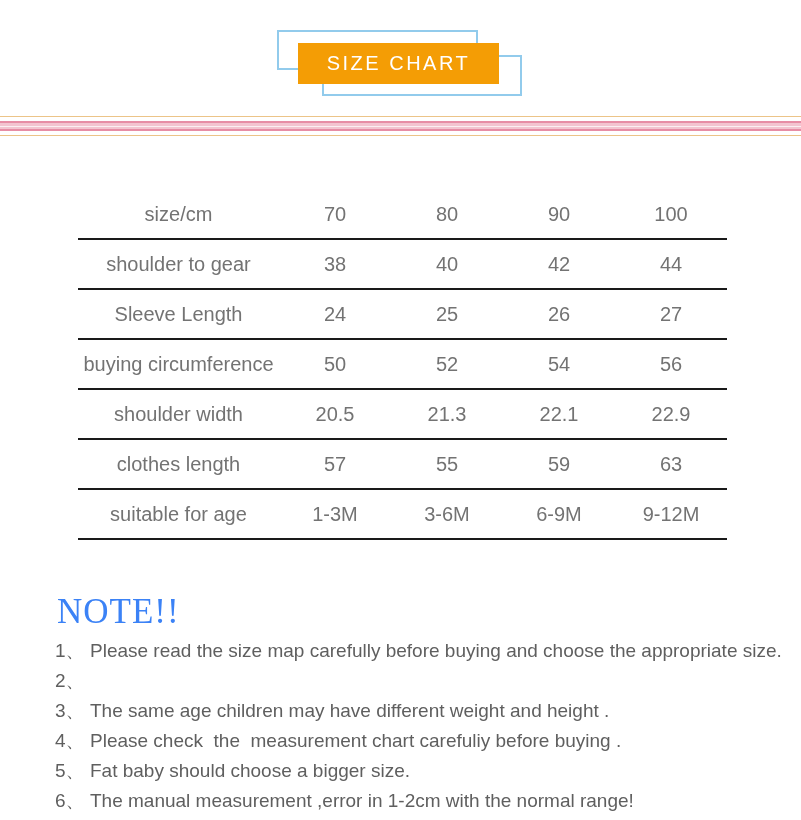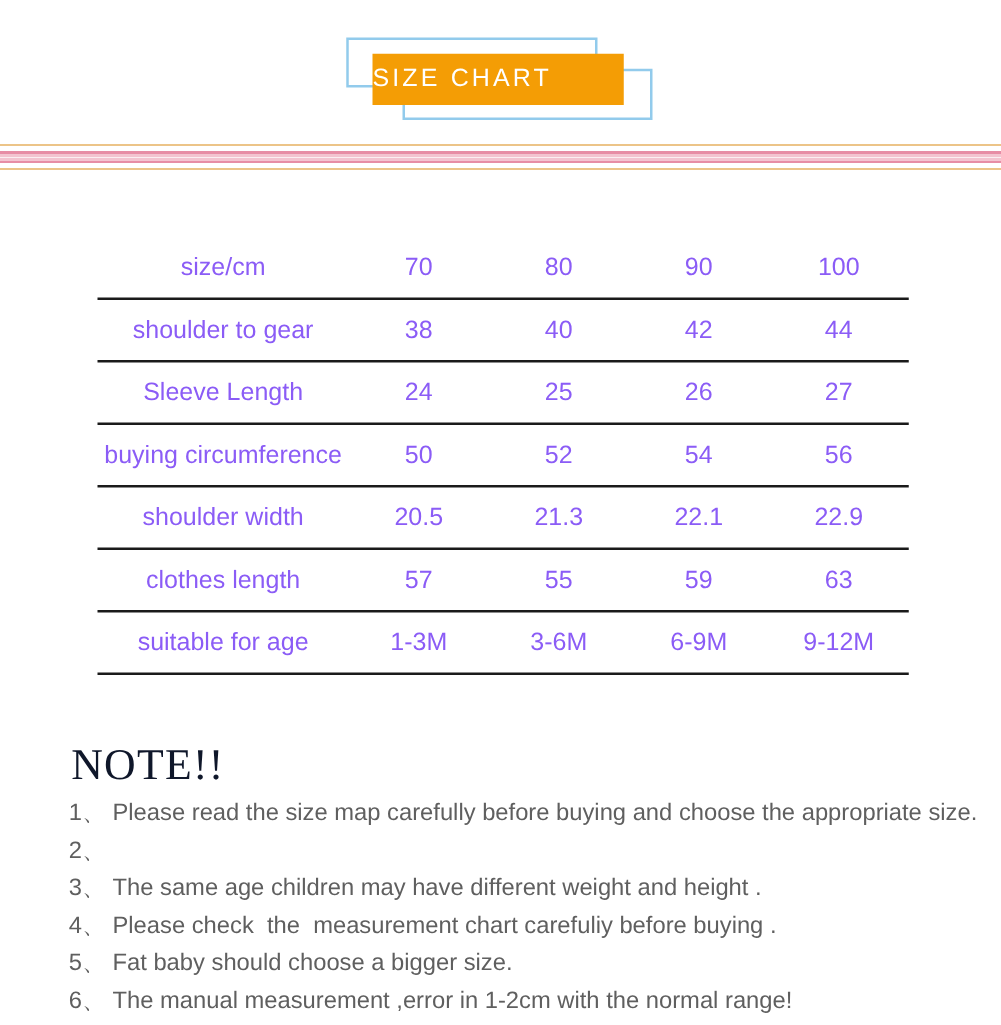--- a/index.html
+++ b/index.html
@@ -6,21 +6,21 @@
   html, body { width: 801px; height: 820px; background: #ffffff; overflow: hidden;
     font-family: "Liberation Sans", sans-serif; }
   .stage { position: relative; width: 801px; height: 820px; background: #fff; }
 
   
   .banner { position: absolute; left: 0; top: 0; width: 801px; height: 150px; }
   .blue-rect { position: absolute; border: 2px solid #92cbec; background: transparent; z-index: 1; }
   .blue-rect.one { left: 277px; top: 30px; width: 201px; height: 40px; }
   .blue-rect.two { left: 322px; top: 55px; width: 200px; height: 41px; }
   .orange-box { position: absolute; left: 298px; top: 43px; width: 201px; height: 41px;
-    background: #f49d05; z-index: 2; display: flex; align-items: center; justify-content: flex-start;
+    background: #f49d05; z-index: 2; display: flex; align-items: center; justify-content: center;
     color: #ffffff; font-size: 20px; letter-spacing: 2.5px; font-weight: 400; }
 
   
   .stripes { position: absolute; left: 0; top: 114px; width: 801px; height: 23px;
     background: linear-gradient(to bottom,
       #ffffff 0px 1.5px,
       #ecc488 1.5px 3px,
       #ffffff 3px 7px,
       #e78da5 7px 9px,
       #f3c4d0 9px 11.5px,
@@ -28,26 +28,26 @@
       #f3c4d0 12.5px 14.5px,
       #e78da5 14.5px 16.5px,
       #ffffff 16.5px 20.5px,
       #ecc488 20.5px 22px,
       #ffffff 22px 23px); }
 
   
   .size-table { position: absolute; left: 78px; top: 190px; width: 649px; color: #141414; }
   .trow { display: grid; grid-template-columns: 201px 112px 112px 112px 112px;
     height: 50px; align-items: center; border-bottom: 2px solid #1a1a1a; }
-  .tcell { text-align: center; font-size: 20px; color: #8b5cf6; white-space: nowrap; }
+  .tcell { text-align: center; font-size: 20px; color: #737373; white-space: nowrap; }
 
   
   .note-heading { position: absolute; left: 57px; top: 592px;
     font-family: "Liberation Serif", serif; font-size: 35px; font-weight: 400;
-    color: #0f172a; letter-spacing: 1px; }
+    color: #3b82f6; letter-spacing: 1px; }
   .notes { position: absolute; left: 55px; top: 640px; width: 720px; }
   .note-item { display: flex; align-items: flex-start; height: 30px; color: #5f5f5f;
     font-size: 19px; line-height: 22px; }
   .note-num { width: 35px; flex: 0 0 35px; color: #5f5f5f; }
   .note-text { flex: 1; white-space: pre; }
 </style>
 </head>
 <body>
 
 <div class="stage">

